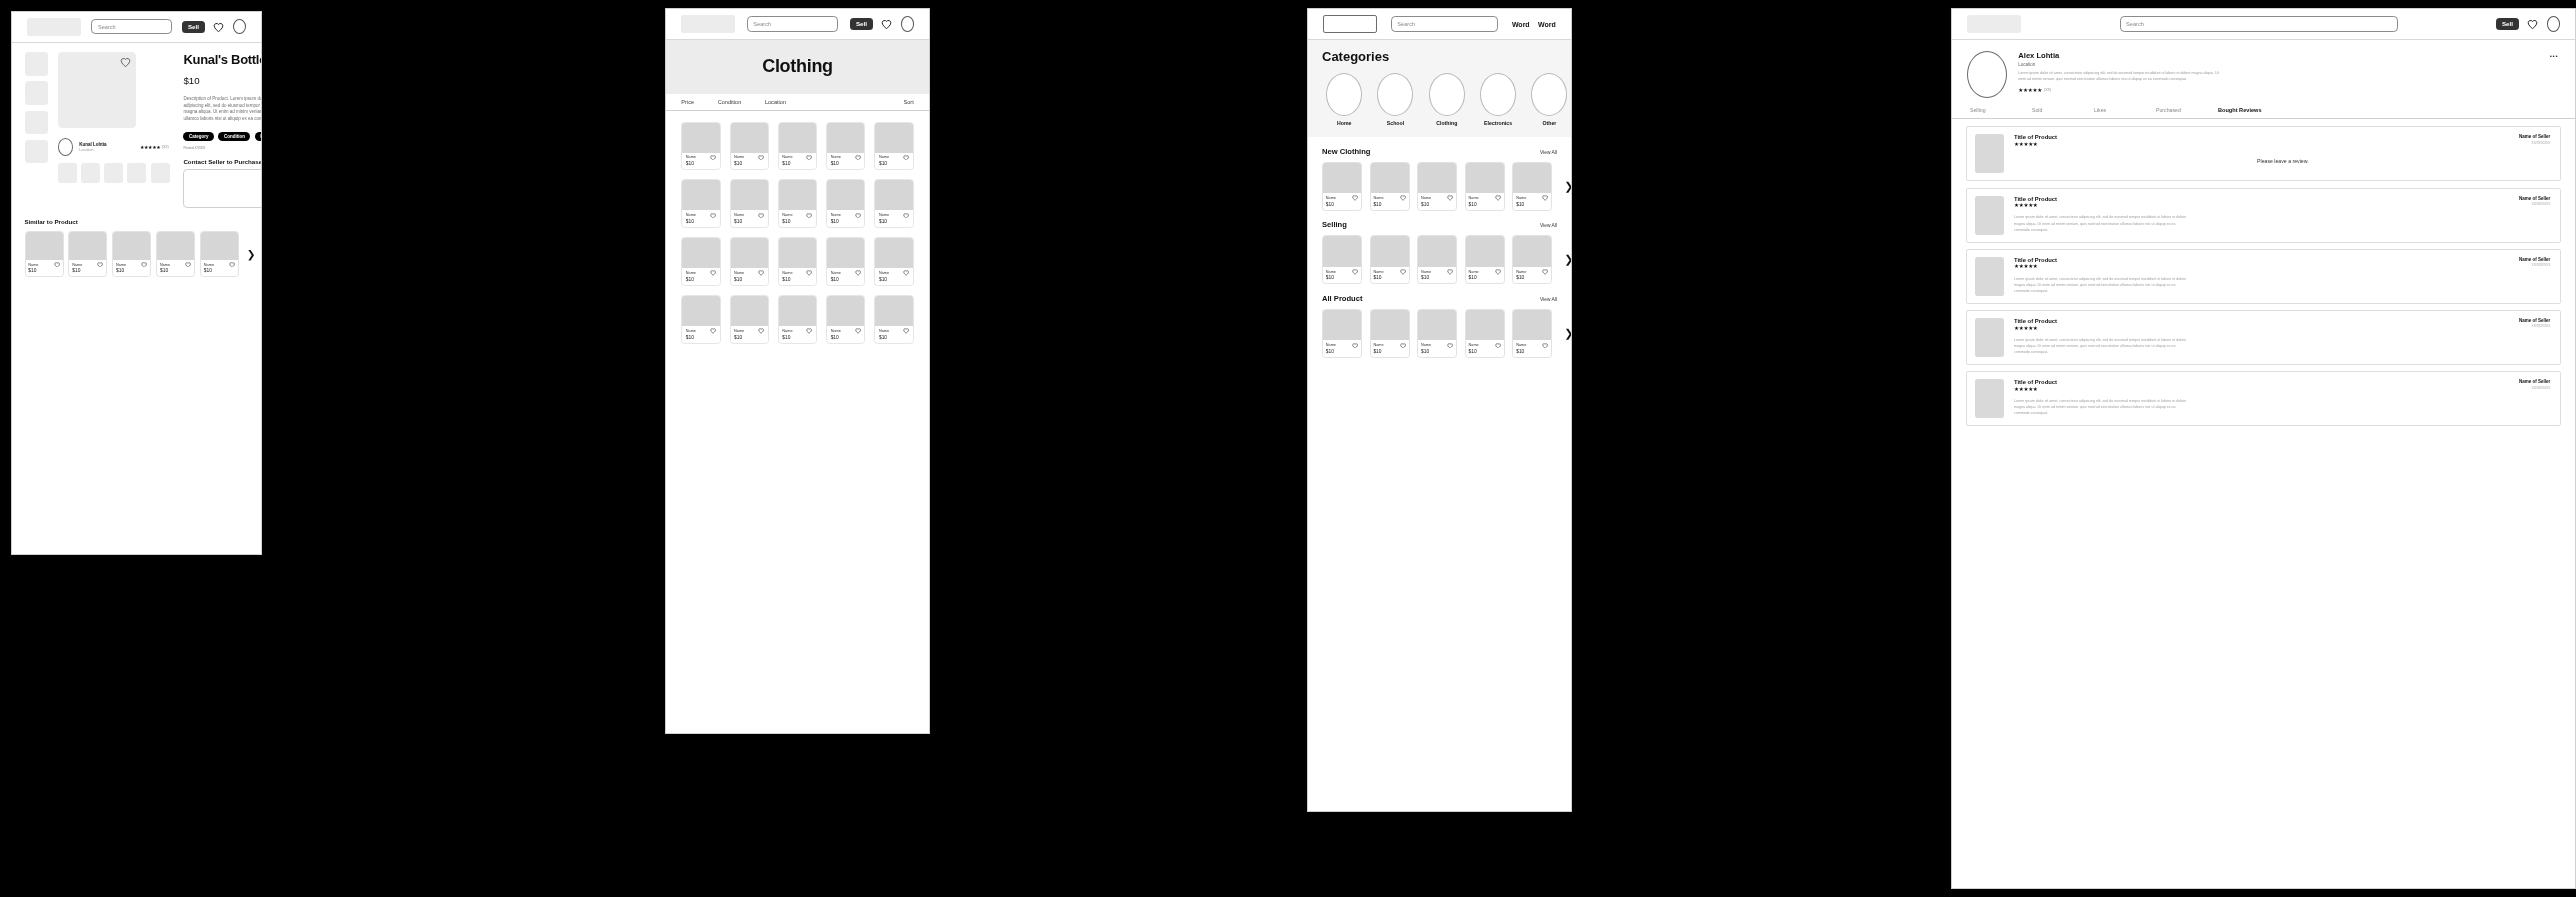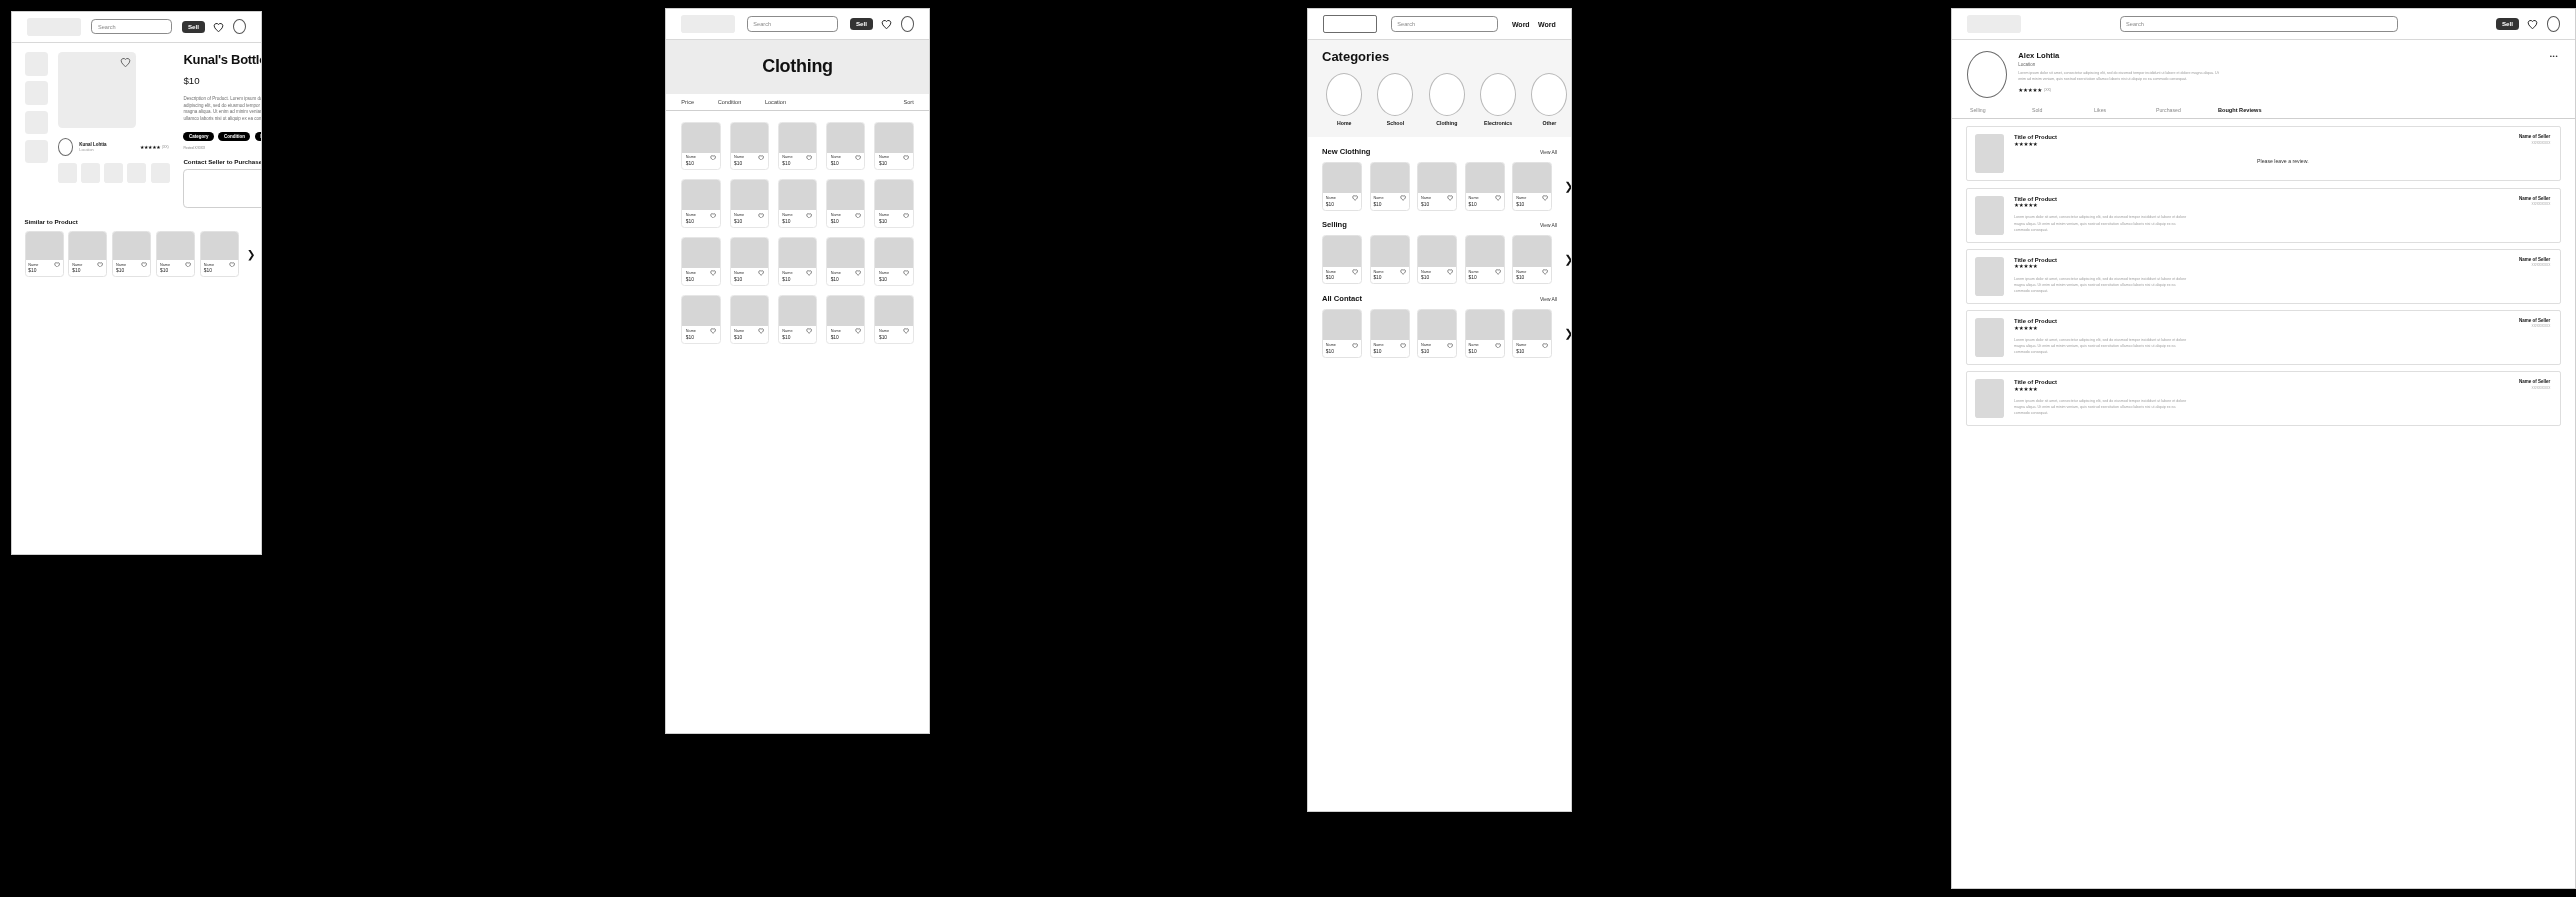--- a/index.html
+++ b/index.html
@@ -758,21 +758,21 @@
                   </svg>
                 </div>
                 <div class="pr">$10</div>
               </div>
             </div>
             <span class="strip-chev">❯</span>
           </div>
         </div>
         <div class="listing-sec">
           <div class="listing-head">
-            <h2>All Contact</h2>
+            <h2>All Product</h2>
             <span class="viewall">View All</span>
           </div>
           <div class="listing-strip">
             <div class="lcard">
               <div class="img"></div>
               <div class="meta">
                 <div class="line1">
                   <span class="nm">Name</span>
                   <svg class="heart" style="width:6.2px;height:5.6px" viewBox="0 0 24 22" fill="none" stroke="#111" stroke-width="2">
                     <path d="M12 20.5S2.5 14 2.5 7.8A5.3 5.3 0 0 1 12 5a5.3 5.3 0 0 1 9.5 2.8C21.5 14 12 20.5 12 20.5z"></path>

